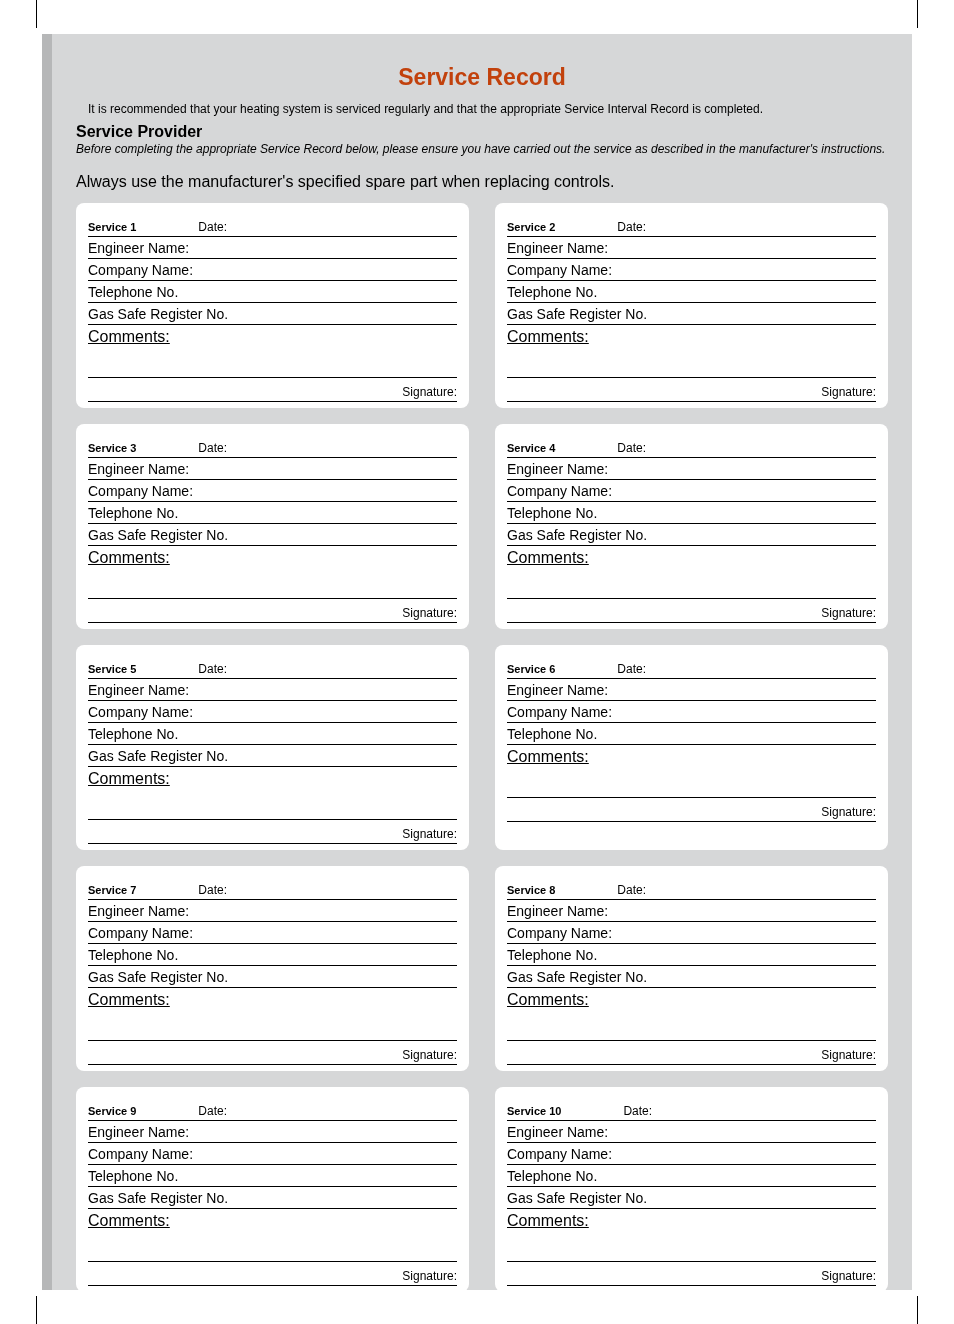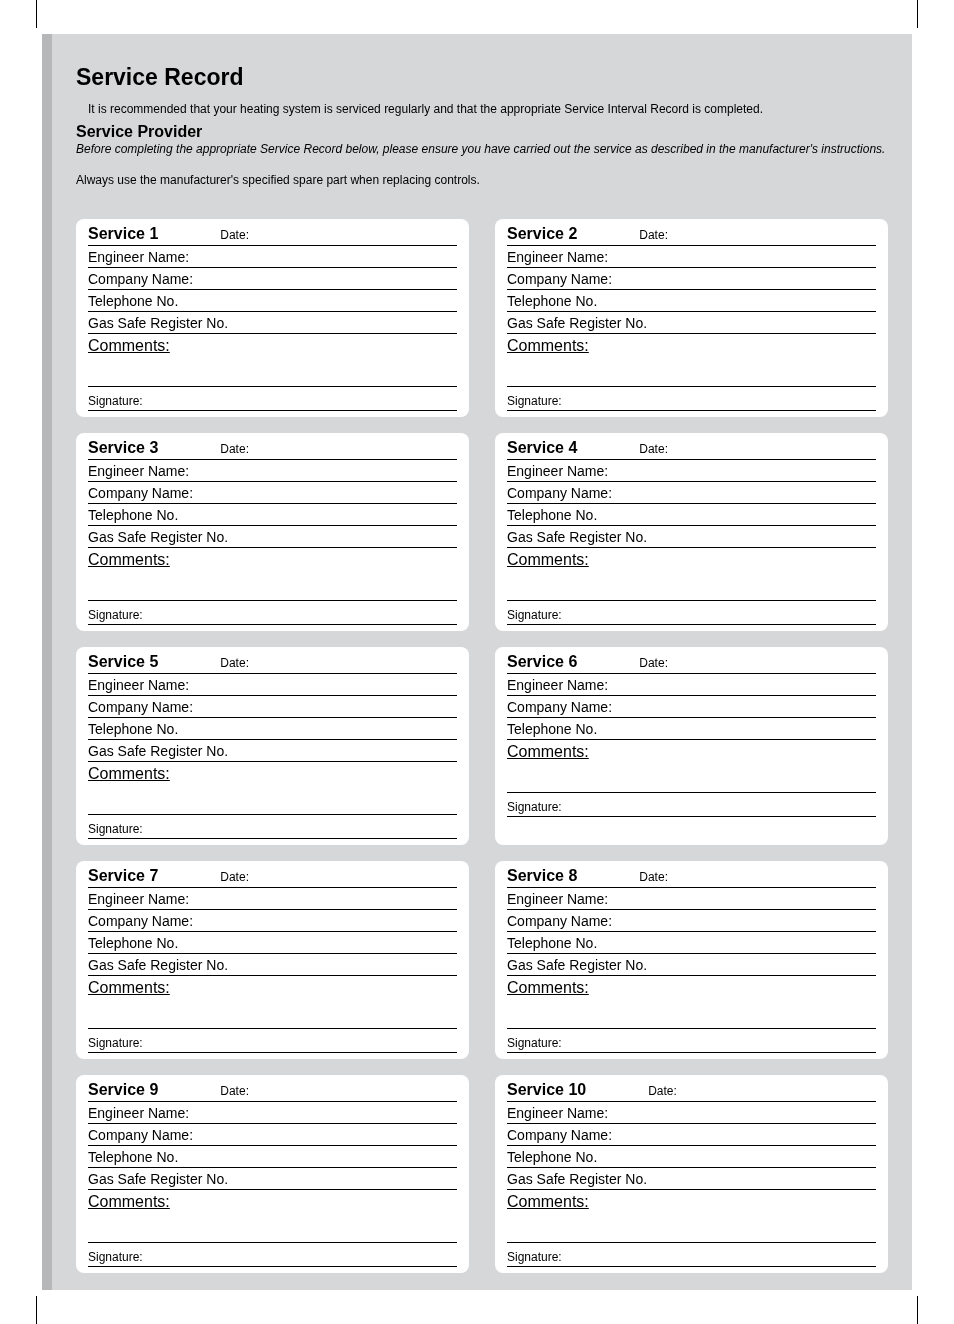--- a/index.html
+++ b/index.html
@@ -20,42 +20,43 @@
     top: 34px;
     width: 870px;
     height: 1256px;
     background: #d6d7d8;
     border-left: 10px solid #b6b7b8;
     padding: 30px 24px 20px 24px;
   }
   .title {
     font-size: 23px;
     font-weight: bold;
-    color: #000000;
+    color: #c2410c;
     margin-bottom: 10px;
+    text-align: center;
   }
   .intro {
     font-size: 12px;
     line-height: 1.35;
     margin-bottom: 6px;
     margin-left: 12px;
   }
   .sp-head {
     font-size: 16px;
     font-weight: bold;
   }
   .sp-text {
     font-size: 12px;
     line-height: 1.35;
     margin-bottom: 16px;
     font-style: italic;
   }
   .spare {
-    font-size: 12px;
-    margin-bottom: 32px;
+    font-size: 16px;
+    margin-bottom: 12px;
   }
   .grid {
     display: grid;
     grid-template-columns: 1fr 1fr;
     gap: 16px 26px;
   }
   .card {
     background: #fff;
     border-radius: 8px;
     padding: 6px 12px 4px 12px;
@@ -69,43 +70,45 @@
     align-items: baseline;
     white-space: nowrap;
   }
   .row-first {
     display: flex;
     align-items: baseline;
     border-bottom: 1px solid #000;
     padding-bottom: 2px;
   }
   .svc-title {
-    font-size: 16px;
+    font-size: 11px;
     font-weight: bold;
     margin-right: 18px;
     white-space: nowrap;
+    margin-top: 12px;
   }
   .date-lbl {
     font-size: 12px;
     padding-left: 44px;
   }
   .comments-block {
     height: 53px;
     border-bottom: 1px solid #000;
   }
   .comments-lbl {
     font-size: 16px;
     padding-top: 3px;
     text-decoration: underline;
   }
   .sig {
     font-size: 12px;
     padding: 7px 0 2px 0;
     border-bottom: 1px solid #000;
     margin-bottom: 2px;
+    text-align: right;
   }
 </style>
 </head>
 <body>
 
 <div class="crop-tl-v"></div>
 <div class="crop-tr-v"></div>
 <div class="crop-bl-v"></div>
 <div class="crop-br-v"></div>
 

